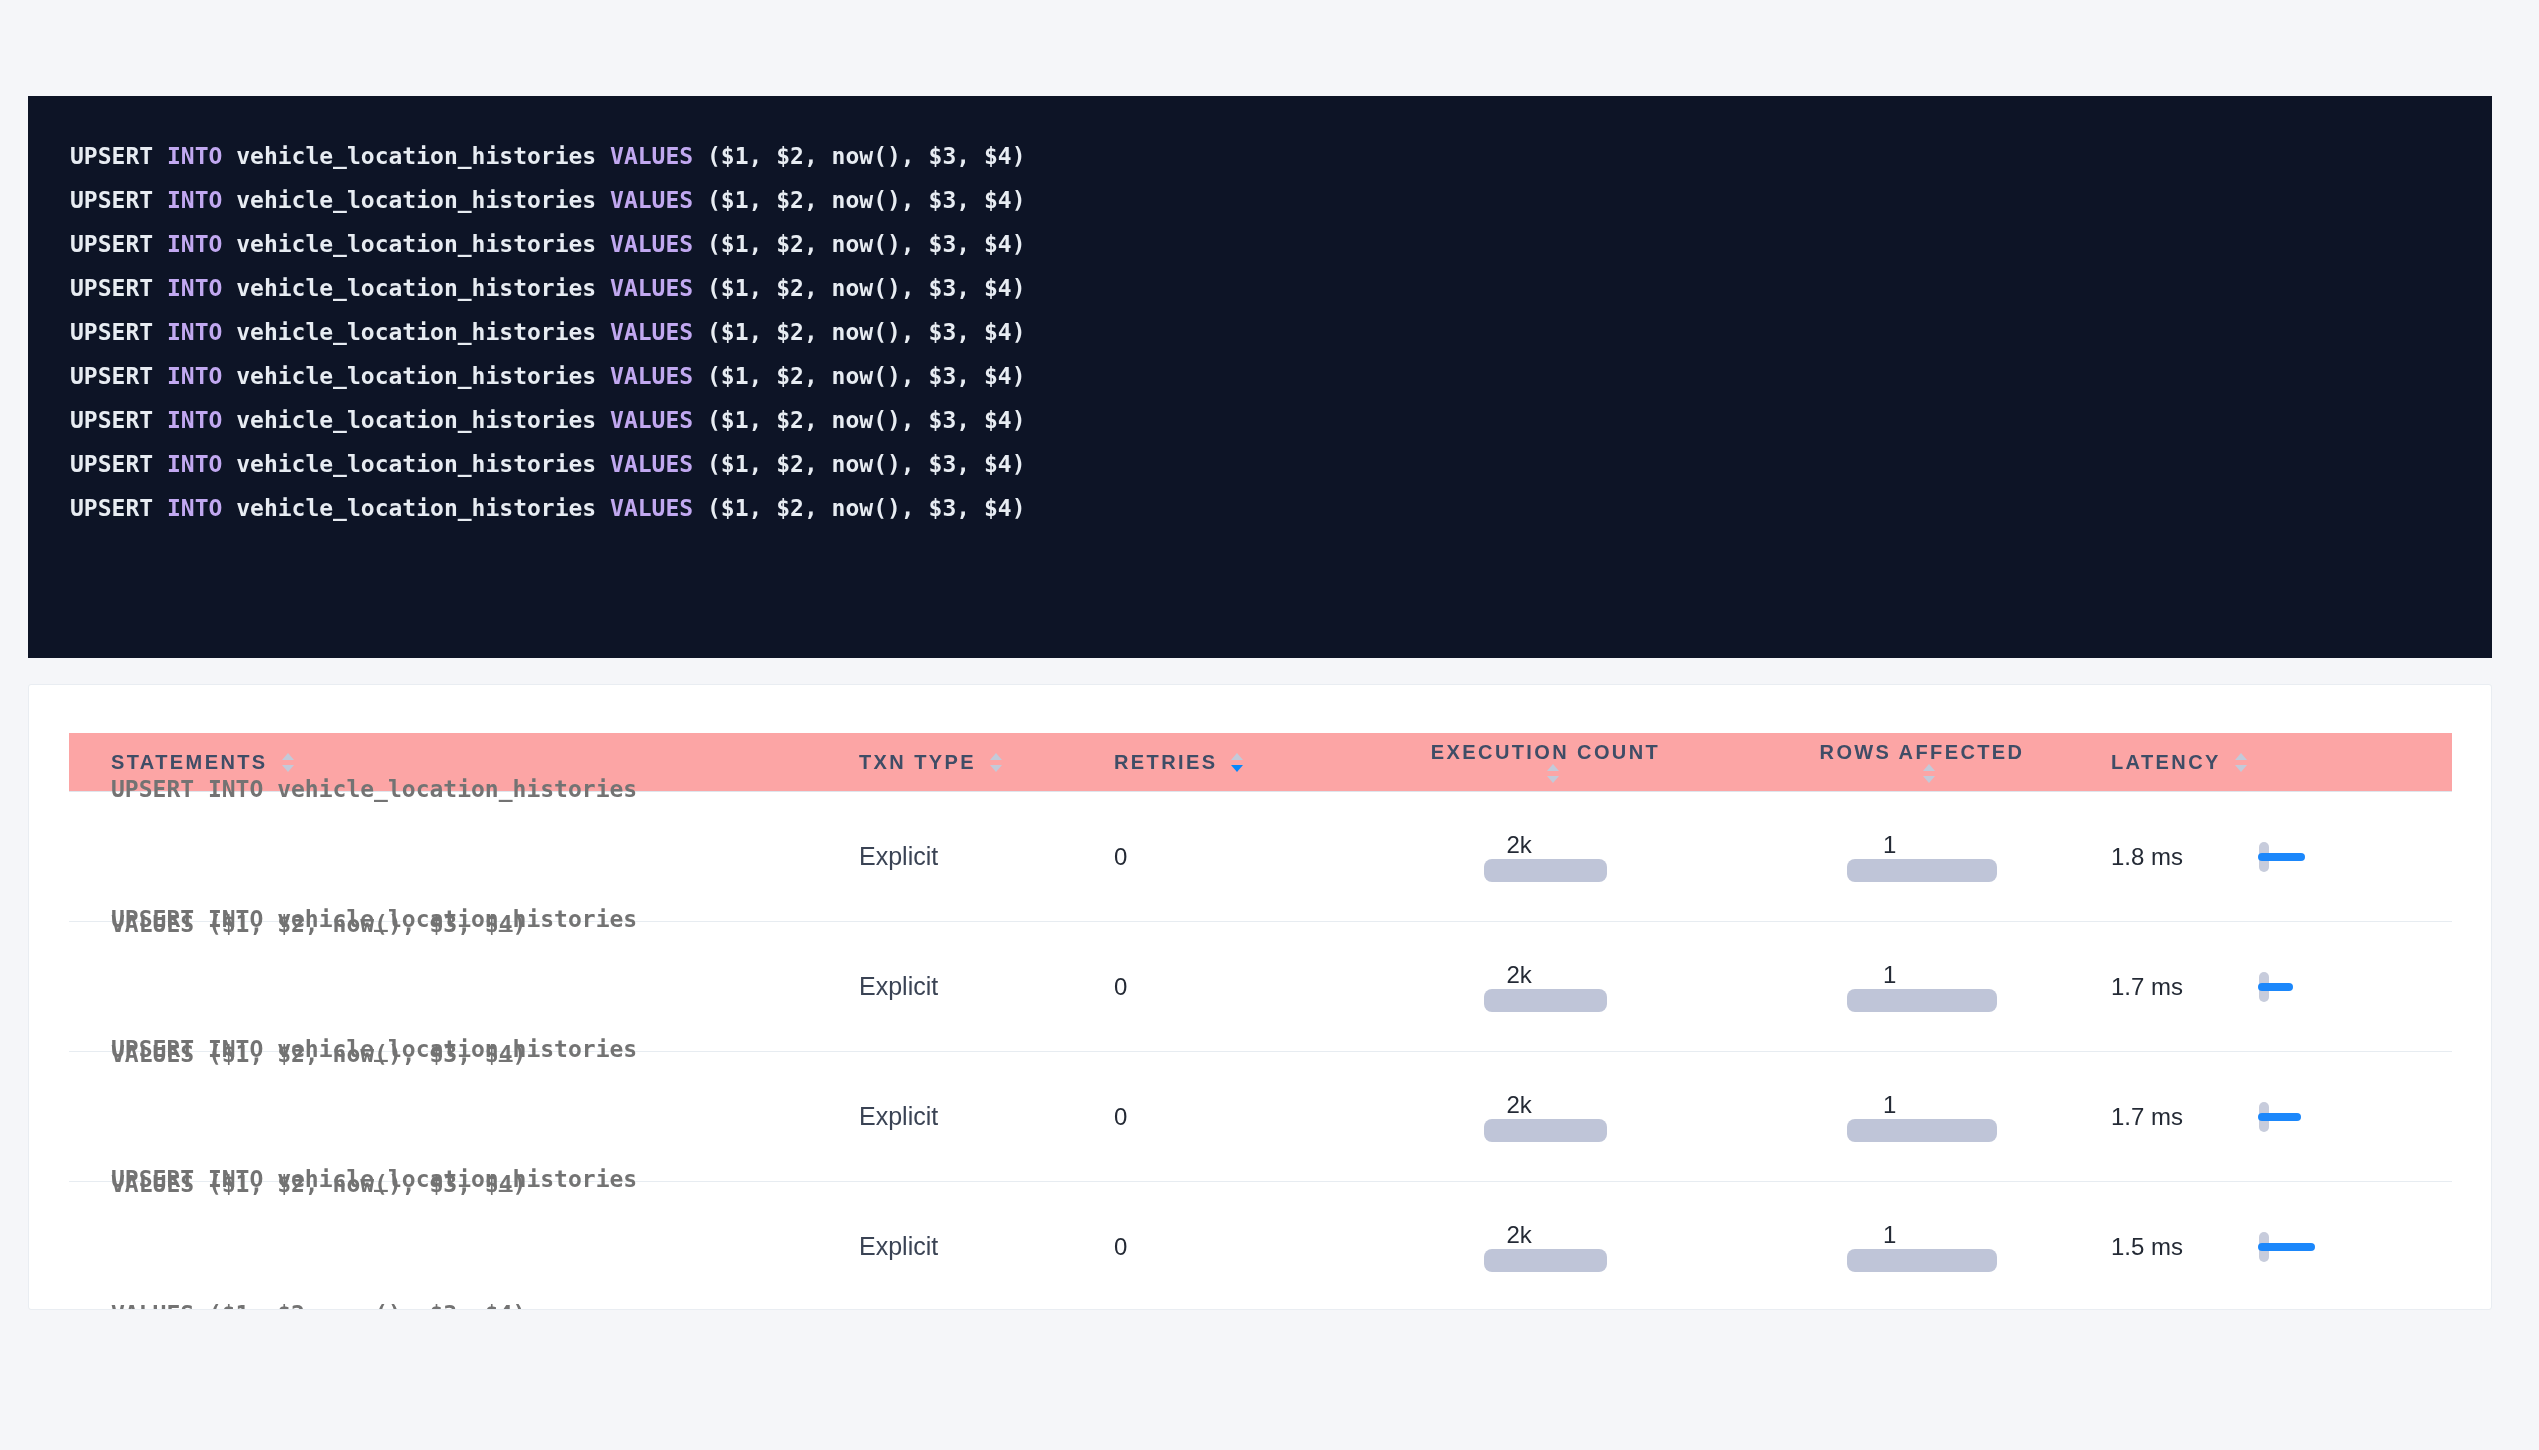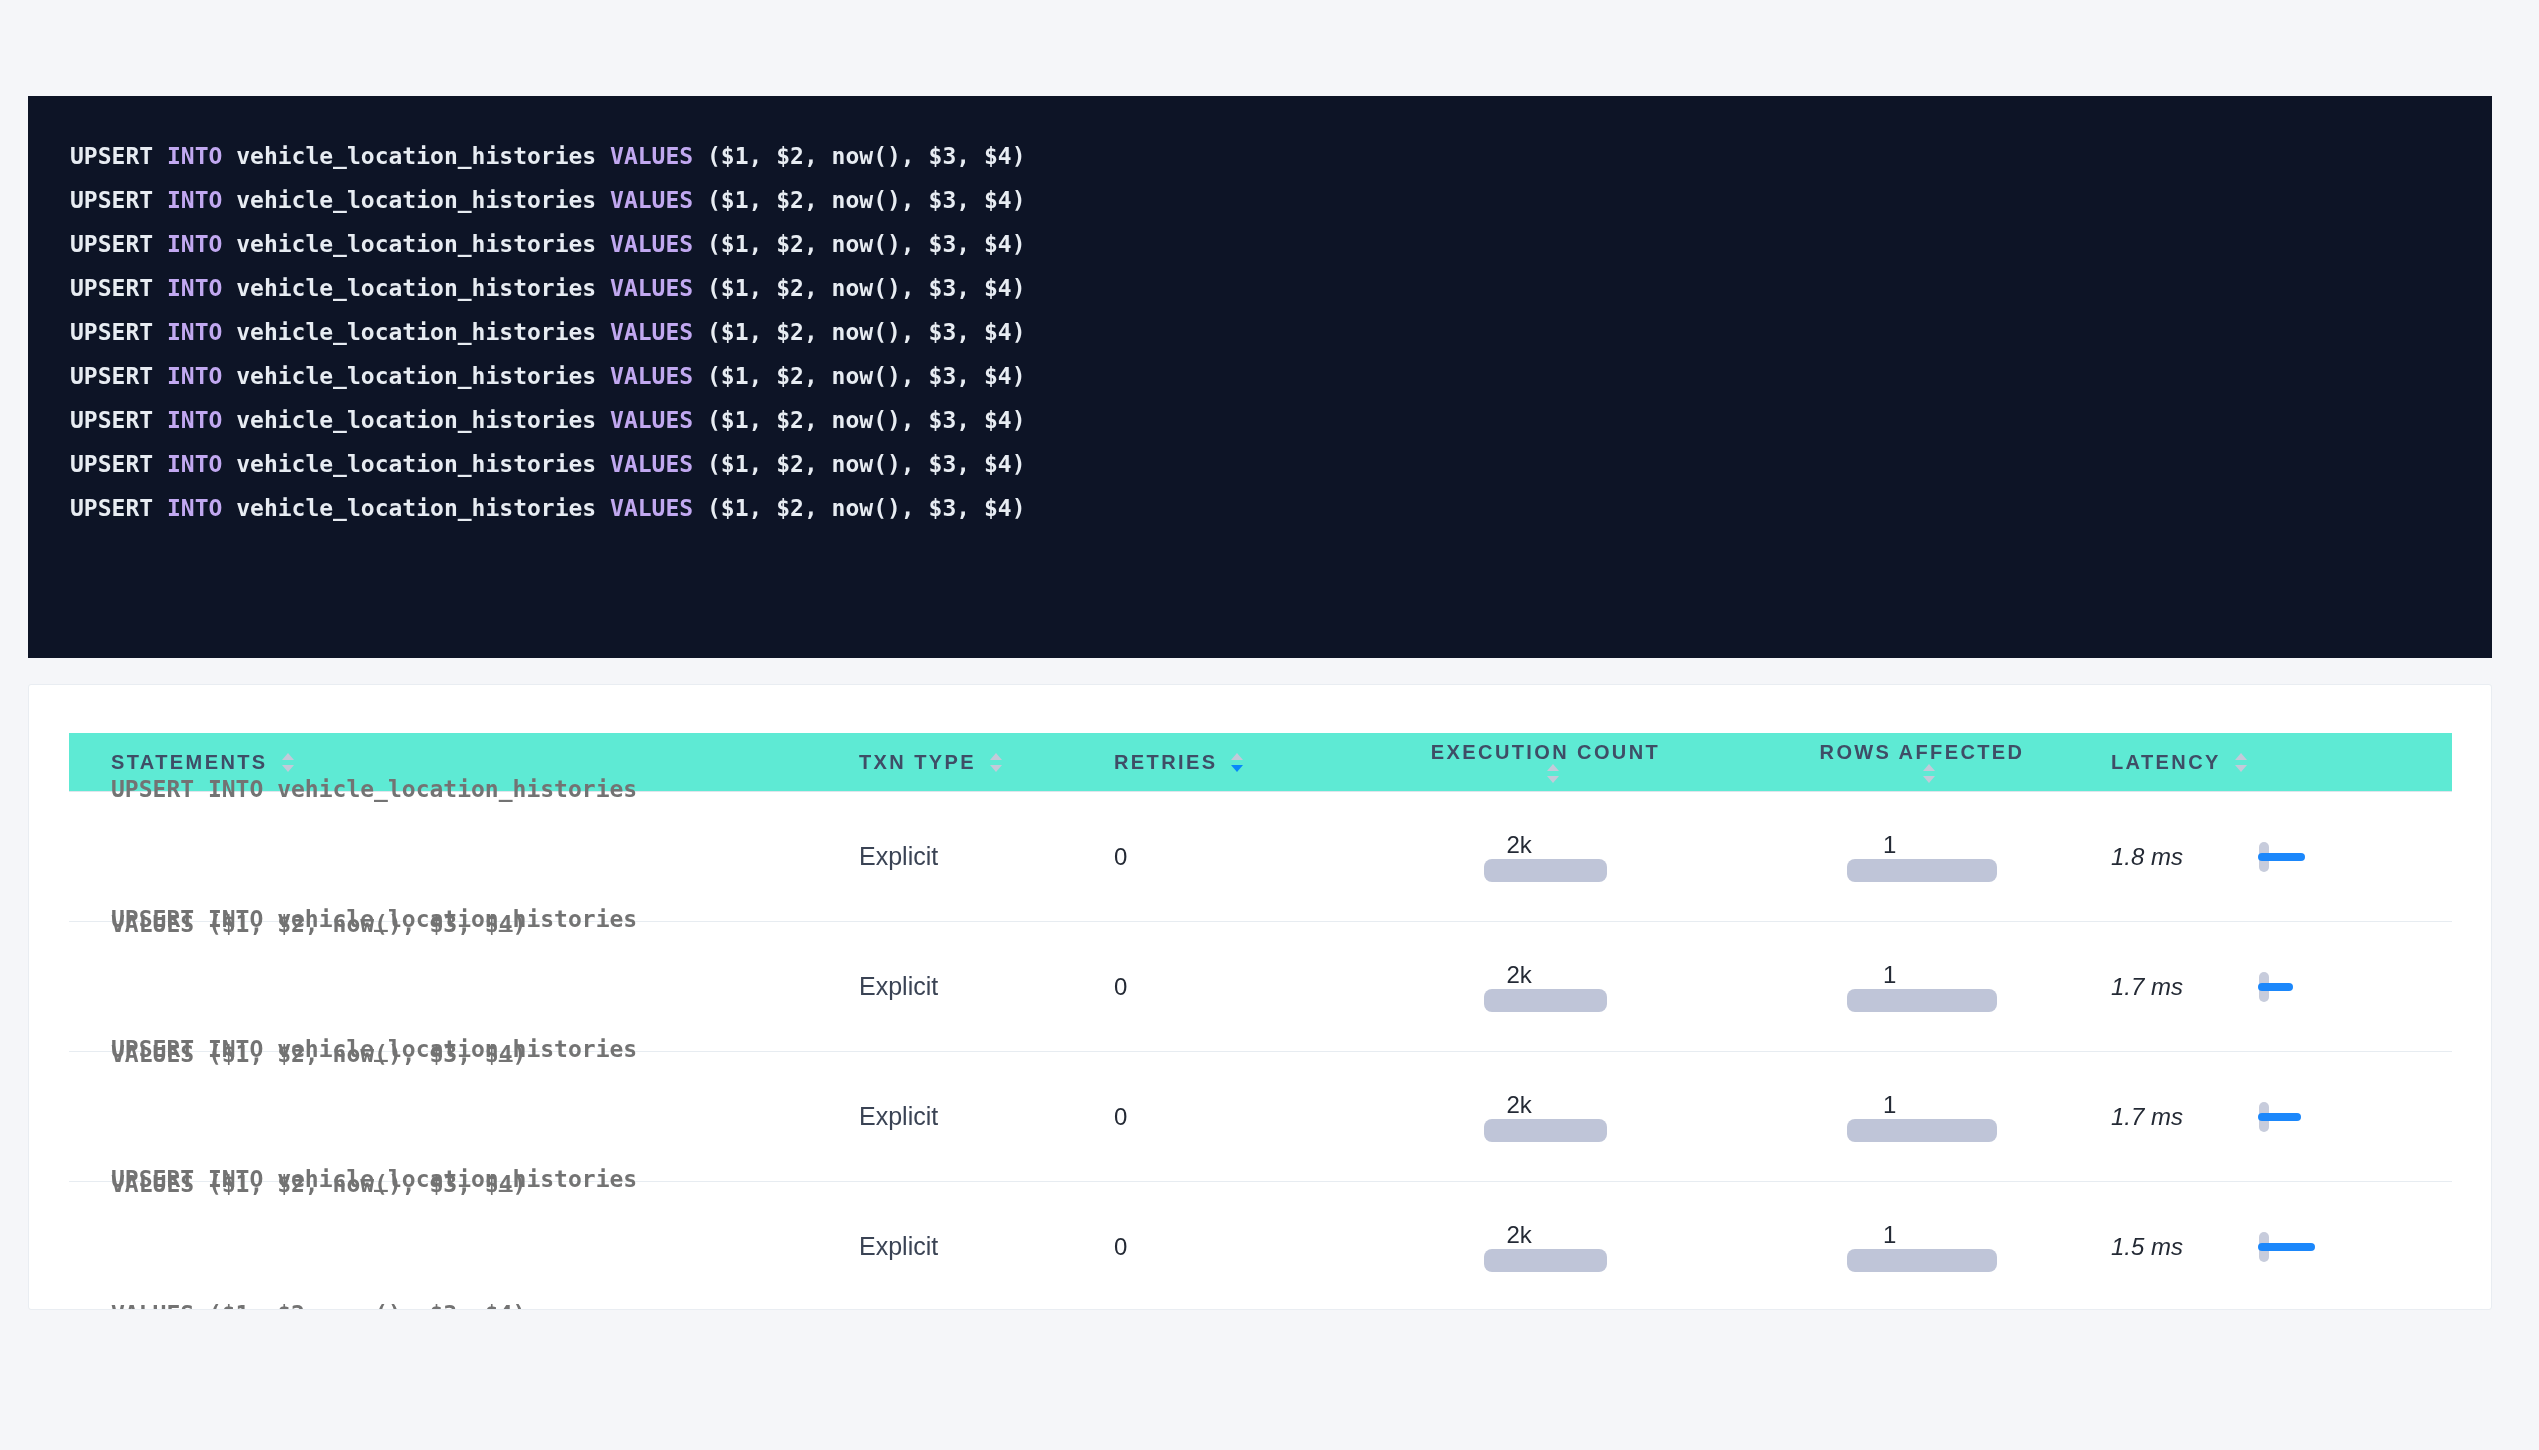--- a/index.html
+++ b/index.html
@@ -49,21 +49,21 @@
     background:#ffffff;
     border:1px solid #e9edf2;
     border-radius:3px;
     padding:48px 40px 0 40px;
     overflow:hidden;
   }
   .table { width:2383px; }
   .thead {
     display:flex; align-items:center;
     height:59px;
-    background:#5eead4;
+    background:#fca5a5;
     border-bottom:1px solid #dfe5ec;
   }
   .th {
     display:flex; align-items:center;
     font-size:20px; font-weight:bold; letter-spacing:2.4px;
     color:#3f4d66;
   }
   .c1 { width:790px; padding-left:42px; }
   .c2 { width:255px; }
   .c3 { width:244px; }
@@ -87,21 +87,21 @@
   .stmt-link {
     display:block; text-decoration:none; cursor:pointer;
     font-family:"DejaVu Sans Mono", monospace;
     font-weight:bold; font-size:23px; line-height:45px;
     color:#737373; white-space:pre;
   }
   .stmt-link span { display:block; }
 
   .num { font-size:24px; color:#242a35; }
   .gap78 { width:78px; }
-  .gap148 { width:148px;font-style:italic; }
+  .gap148 { width:148px; }
   .metric-bar { height:23px; border-radius:8px; background:#bfc5d8; display:inline-block; }
 
   .lat-chart { position:relative; width:80px; height:34px; }
   .lat-capsule { position:absolute; left:0; top:2px; width:10px; height:30px; border-radius:5px; background:#c7ccdc; }
   .lat-bar { position:absolute; left:-1px; top:13px; height:8px; border-radius:4px; background:#1b87fb; }
 </style>
 </head>
 <body>
 
 <div class="page">

